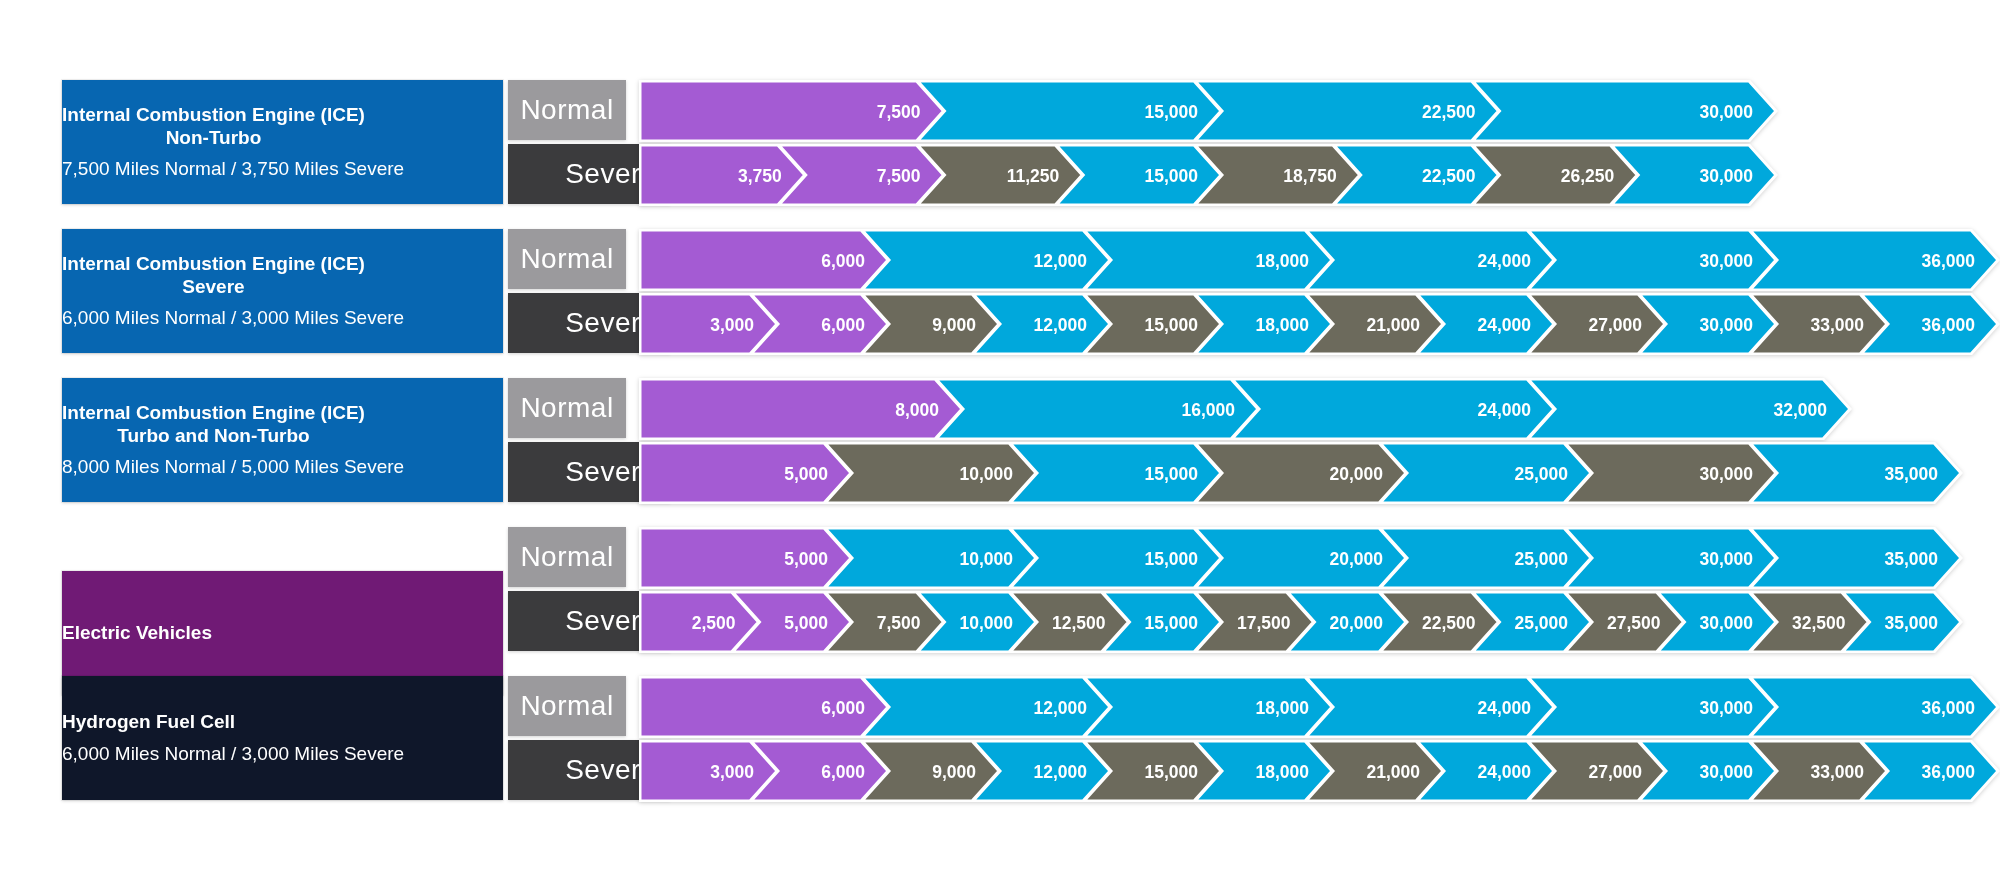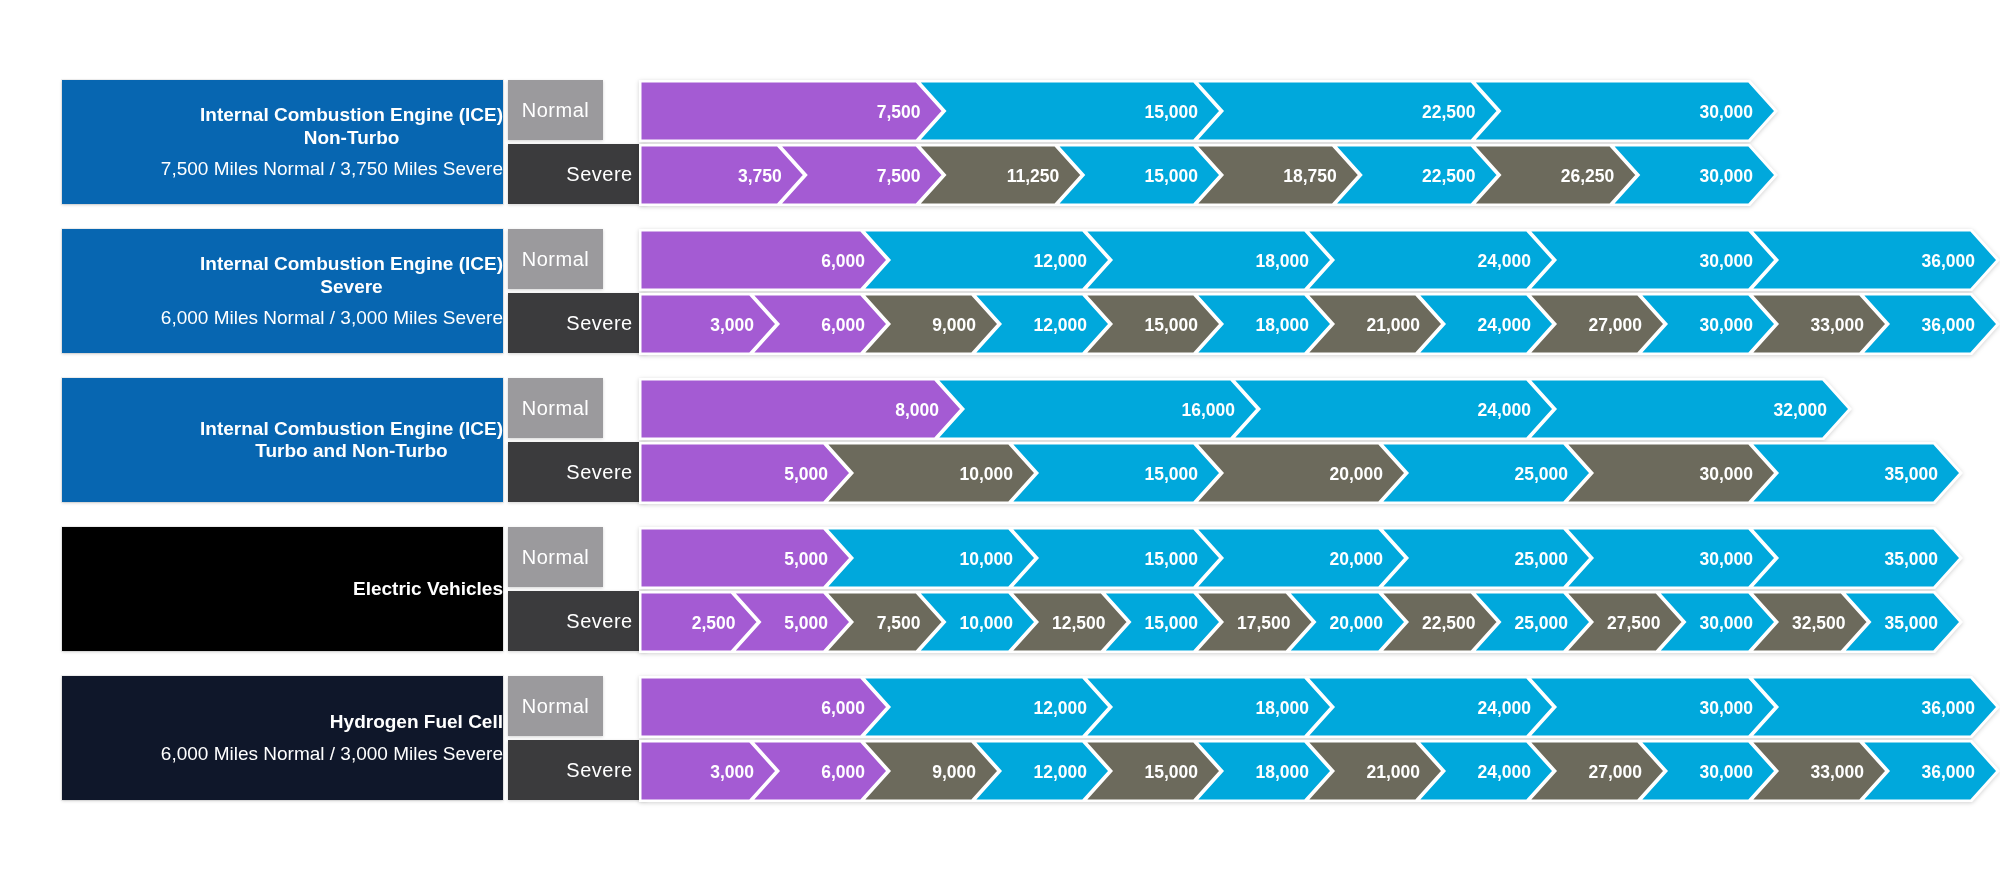--- a/index.html
+++ b/index.html
@@ -6,30 +6,30 @@
   .canvas{
     position:relative;
     width:2000px;height:877px;
     background:#ffffff;
     font-family:"Liberation Sans",sans-serif;
     overflow:hidden;
   }
   .row{position:absolute;left:62px;width:1938px;height:124px;}
   .info{
     position:absolute;left:0;top:0;width:441px;height:124px;
-    display:flex;flex-direction:column;align-items:flex-end;justify-content:center;
+    display:flex;flex-direction:column;align-items:flex-start;justify-content:center;
     gap:9px;text-align:center;color:#fff;
     box-shadow:0 0 0 1px rgba(0,0,0,0.05), 0 1px 3px rgba(0,0,0,0.18);
   }
   .info .title{font-size:19px;font-weight:700;line-height:1.18;}
   .info .subtitle{font-size:19px;font-weight:400;line-height:1.15;}
   .lab{
-    position:absolute;left:446px;width:95px;height:60px;
+    position:absolute;left:446px;width:118px;height:60px;
     display:flex;align-items:center;justify-content:center;
-    color:#fff;font-size:20px;font-weight:400;letter-spacing:.5px;
+    color:#fff;font-size:28px;font-weight:400;letter-spacing:.5px;
     box-shadow:0 1px 3px rgba(0,0,0,0.18);
   }
   .lab.normal{top:0;}
   .lab.severe{top:64px;padding-left:44px;}
   .bars{position:absolute;left:545px;top:0;margin-left:32px;}
   .bars.severe{top:64px;text-decoration:underline;}
   svg{display:block;filter:drop-shadow(0 1px 2px rgba(0,0,0,0.18));}
   svg text{
     font-family:"Liberation Sans",sans-serif;
     font-weight:700;font-size:17.5px;fill:#ffffff;
@@ -128,20 +128,21 @@
             <path d="M 1111 1 L 1221 1 L 1248 31 L 1221 61 L 1111 61 L 1138 31 Z" fill="#6C6A5C" stroke="#FFFFFF" stroke-width="3" stroke-linejoin="miter"></path>
             <text x="1225" y="32" text-anchor="end" dominant-baseline="central">33,000</text>
             <path d="M 1222 1 L 1332 1 L 1359 31 L 1332 61 L 1222 61 L 1249 31 Z" fill="#00A8DC" stroke="#FFFFFF" stroke-width="3" stroke-linejoin="miter"></path>
             <text x="1336" y="32" text-anchor="end" dominant-baseline="central">36,000</text>
           </svg>
         </div>
       </div>
       <div class="row" style="top: 378px;">
         <div class="info" style="background: rgb(7, 102, 177);">
           <div class="title"><span>Internal Combustion Engine (ICE)</span><br><span>Turbo and Non-Turbo</span></div>
+          <div class="subtitle">8,000 Miles Normal / 5,000 Miles Severe</div>
         </div>
         <div class="lab normal" style="background: rgb(155, 154, 157);">Normal</div>
         <div class="lab severe" style="background: rgb(59, 59, 61);">Severe</div>
         <div class="bars normal">
           <svg width="1216" height="62" viewBox="0 0 1216 62">
             <path d="M 1 1 L 296 1 L 323 31 L 296 61 L 1 61 Z" fill="#A45BD3" stroke="#FFFFFF" stroke-width="3" stroke-linejoin="miter"></path>
             <text x="300" y="32" text-anchor="end" dominant-baseline="central">8,000</text>
             <path d="M 297 1 L 592 1 L 619 31 L 592 61 L 297 61 L 324 31 Z" fill="#00A8DC" stroke="#FFFFFF" stroke-width="3" stroke-linejoin="miter"></path>
             <text x="596" y="32" text-anchor="end" dominant-baseline="central">16,000</text>
             <path d="M 593 1 L 888 1 L 915 31 L 888 61 L 593 61 L 620 31 Z" fill="#00A8DC" stroke="#FFFFFF" stroke-width="3" stroke-linejoin="miter"></path>
@@ -163,21 +164,21 @@
             <path d="M 741 1 L 925 1 L 952 31 L 925 61 L 741 61 L 768 31 Z" fill="#00A8DC" stroke="#FFFFFF" stroke-width="3" stroke-linejoin="miter"></path>
             <text x="929" y="32" text-anchor="end" dominant-baseline="central">25,000</text>
             <path d="M 926 1 L 1110 1 L 1137 31 L 1110 61 L 926 61 L 953 31 Z" fill="#6C6A5C" stroke="#FFFFFF" stroke-width="3" stroke-linejoin="miter"></path>
             <text x="1114" y="32" text-anchor="end" dominant-baseline="central">30,000</text>
             <path d="M 1111 1 L 1295 1 L 1322 31 L 1295 61 L 1111 61 L 1138 31 Z" fill="#00A8DC" stroke="#FFFFFF" stroke-width="3" stroke-linejoin="miter"></path>
             <text x="1299" y="32" text-anchor="end" dominant-baseline="central">35,000</text>
           </svg>
         </div>
       </div>
       <div class="row" style="top: 527px;">
-        <div class="info" style="background: #000000;">
+        <div class="info" style="background: #701a75; margin-top: 44px;">
           <div class="title"><span>Electric Vehicles</span></div>
         </div>
         <div class="lab normal" style="background: rgb(155, 154, 157);">Normal</div>
         <div class="lab severe" style="background: rgb(59, 59, 61);">Severe</div>
         <div class="bars normal">
           <svg width="1327" height="62" viewBox="0 0 1327 62">
             <path d="M 1 1 L 185 1 L 212 31 L 185 61 L 1 61 Z" fill="#A45BD3" stroke="#FFFFFF" stroke-width="3" stroke-linejoin="miter"></path>
             <text x="189" y="32" text-anchor="end" dominant-baseline="central">5,000</text>
             <path d="M 186 1 L 370 1 L 397 31 L 370 61 L 186 61 L 213 31 Z" fill="#00A8DC" stroke="#FFFFFF" stroke-width="3" stroke-linejoin="miter"></path>
             <text x="374" y="32" text-anchor="end" dominant-baseline="central">10,000</text>

